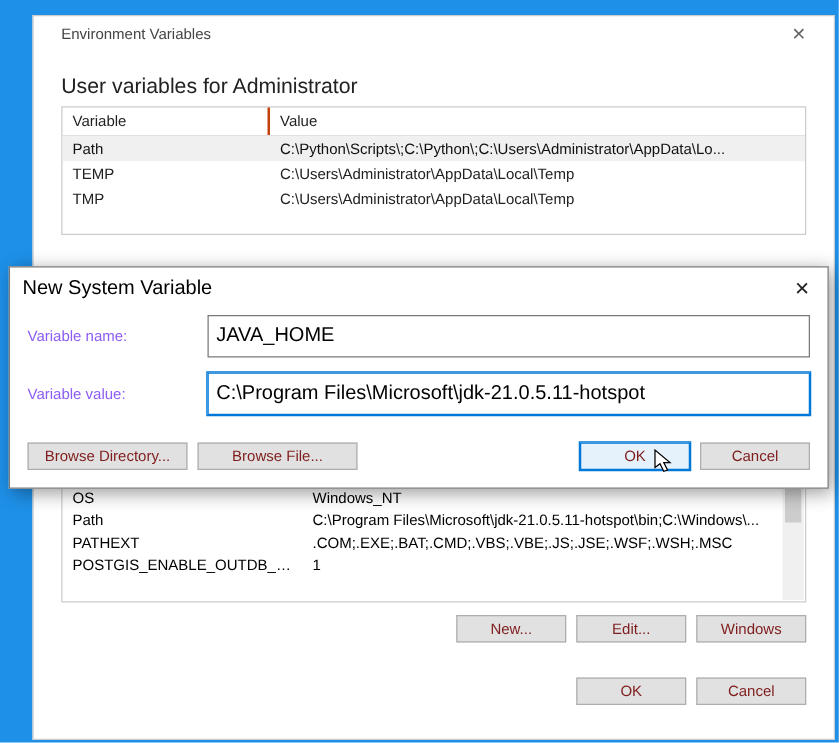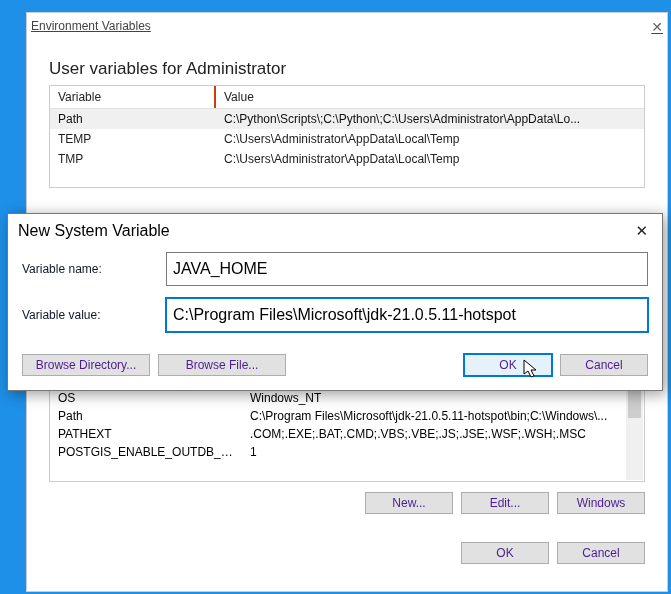--- a/index.html
+++ b/index.html
@@ -3,58 +3,58 @@
 <meta charset="utf-8">
 <style>
 * { box-sizing: border-box; margin: 0; padding: 0; font-family: "Segoe UI", Tahoma, sans-serif; font-size: 12px; }
 body { background: #1e90e8; width: 671px; height: 594px; position: relative; overflow: hidden; }
 
 
 .env-window {
   position: absolute; left: 26px; top: 12px; width: 642px; height: 580px;
   background: #fff; border: 1px solid #cccccc;
 }
-.env-title { padding: 6px 4px; color: #444; font-size: 12px; display: flex; justify-content: space-between; align-items: flex-start; text-decoration: underline; }
+.env-title { padding: 6px 22px; color: #444; font-size: 12px; display: flex; justify-content: space-between; align-items: center; }
 .env-title .x { color: #666; font-size: 14px; }
 .env-body { padding: 8px 22px 10px 22px; }
 .group-label { color: #222; font-size: 17px; margin: 10px 0 6px 0; }
 .table {
   border: 1px solid #cccccc; width: 100%; background: #fff;
 }
 .thead { display: flex; border-bottom: 1px solid #e0e0e0; }
 .th { padding: 4px 8px; font-weight: 400; color: #222; border-right: 2px solid #c2410c; }
 .th:last-child { border-right: none; }
 .row { display: flex; }
 .cell { padding: 3px 8px; color: #222; white-space: nowrap; overflow: hidden; text-overflow: ellipsis; }
 .row.sel { background: #f0f0f0; }
 .row.sel .cell { color: #111; }
 .col-var { width: 166px; flex-shrink: 0; }
 .col-val { flex: 1; }
 .sysbox { position: relative; }
 .scrollhint { position: absolute; right: 1px; top: 1px; bottom: 1px; width: 17px; background: #f0f0f0; }
 .scrollhint .thumb { position: absolute; left: 2px; right: 2px; top: 2px; height: 44px; background: #cdcdcd; }
 .btnrow { display: flex; justify-content: flex-end; gap: 8px; padding: 10px 0 4px 0; }
 button.std {
-  width: 88px; height: 22px; background: #e1e1e1; border: 1px solid #adadad; color: #4c1d95;
+  width: 88px; height: 22px; background: #e1e1e1; border: 1px solid #adadad; color: #7f1d1d;
   font-size: 12px; cursor: pointer;
 }
 button.wide { width: 128px; }
 .bottom-row { display: flex; justify-content: flex-end; gap: 8px; padding: 14px 22px; }
 
 
 .modal {
   position: absolute; left: 7px; top: 213px; width: 656px; height: 178px; background: #fff;
   border: 1px solid #777; box-shadow: 3px 3px 14px rgba(0,0,0,0.4);
 }
 .modal-titlebar { display: flex; justify-content: space-between; align-items: center; padding: 8px 10px 2px 10px; }
 .modal-titlebar .t { font-size: 16px; color: #000; }
 .modal-titlebar .x { font-size: 15px; color: #222; padding: 0 4px; }
 .form { padding: 10px 14px; }
 .form-row { display: flex; align-items: center; margin-bottom: 12px; gap: 10px; }
-.form-label { width: 134px; flex-shrink: 0; color: #0f172a; }
+.form-label { width: 134px; flex-shrink: 0; color: #8b5cf6; }
 input.txt {
   flex: 1; height: 23px; padding: 16px 6px; border: 1px solid #7a7a7a; font-size: 16px;
 }
 input.txt.focused { border: 1px solid #0078d7; outline: 1px solid #0078d7; }
 .modal-btn-row { display: flex; gap: 10px; padding: 0 14px; align-items: center; }
 .modal-btn-row .left { display: flex; gap: 8px; }
 .modal-btn-row .right { margin-left: auto; display: flex; gap: 8px; }
 button.std.hl { border: 1px solid #0078d7; outline: 1px solid #0078d7; background: #e5f1fb; }
 
 .cursor {

